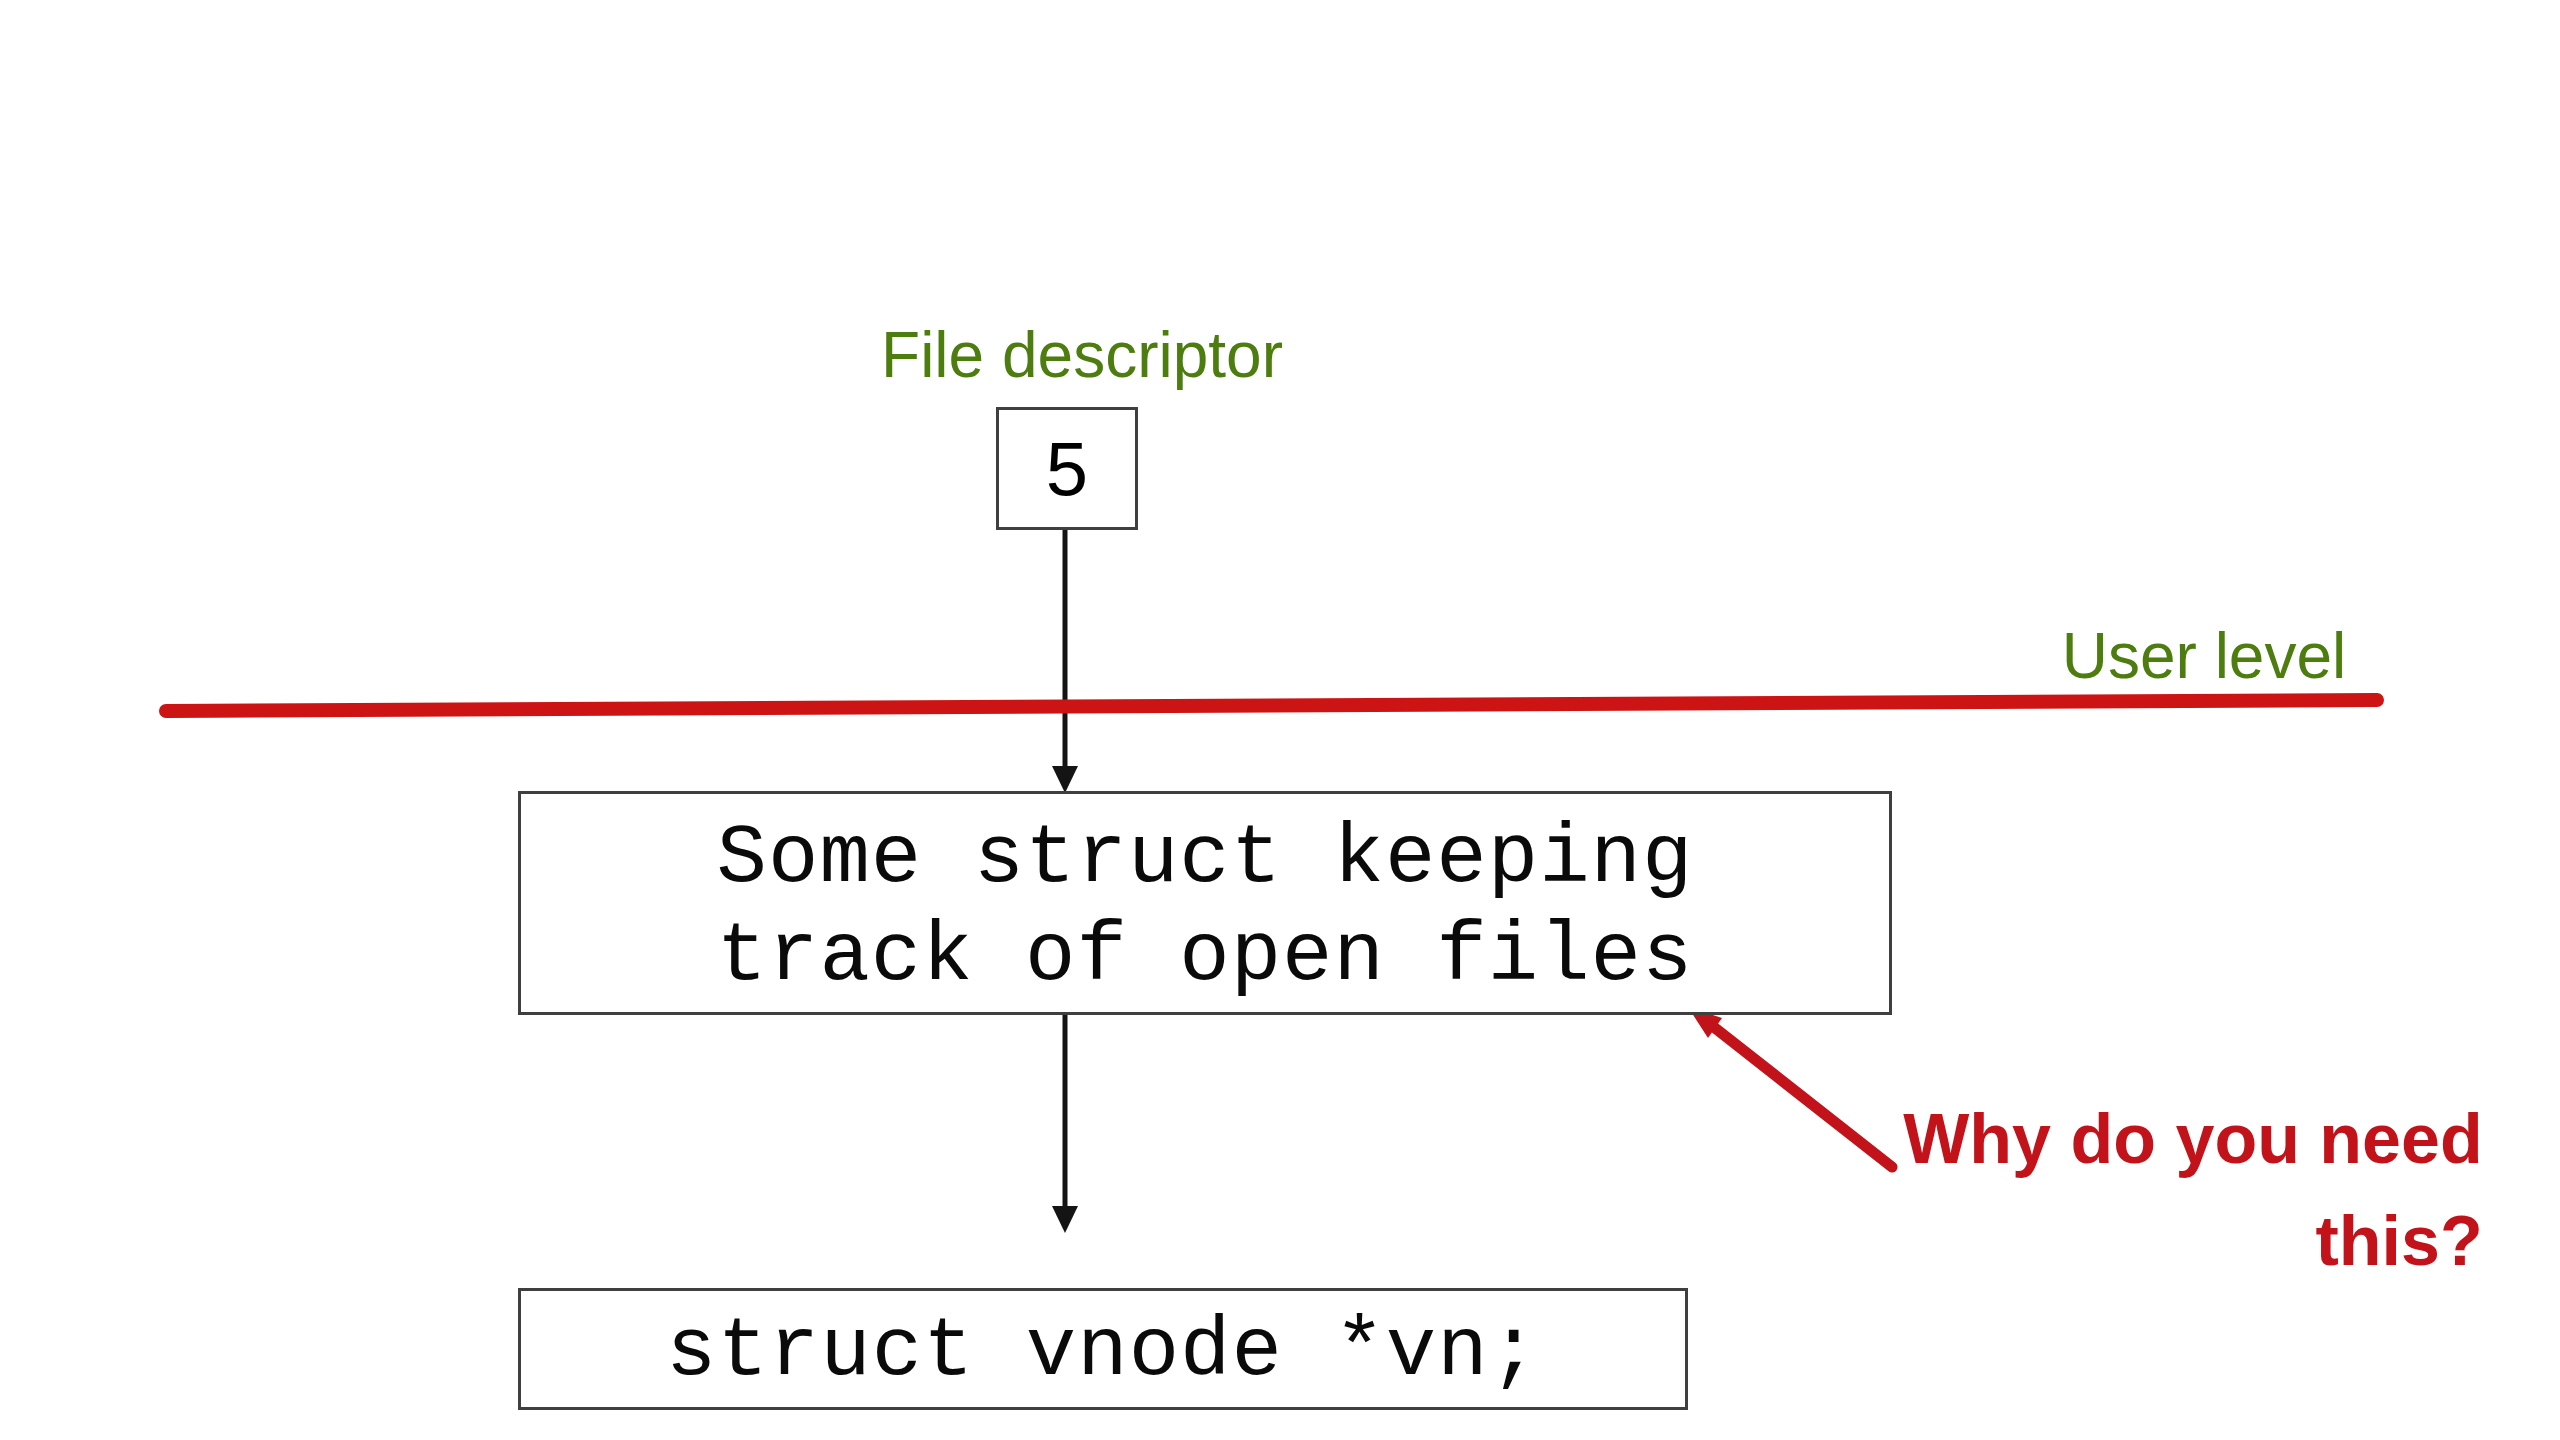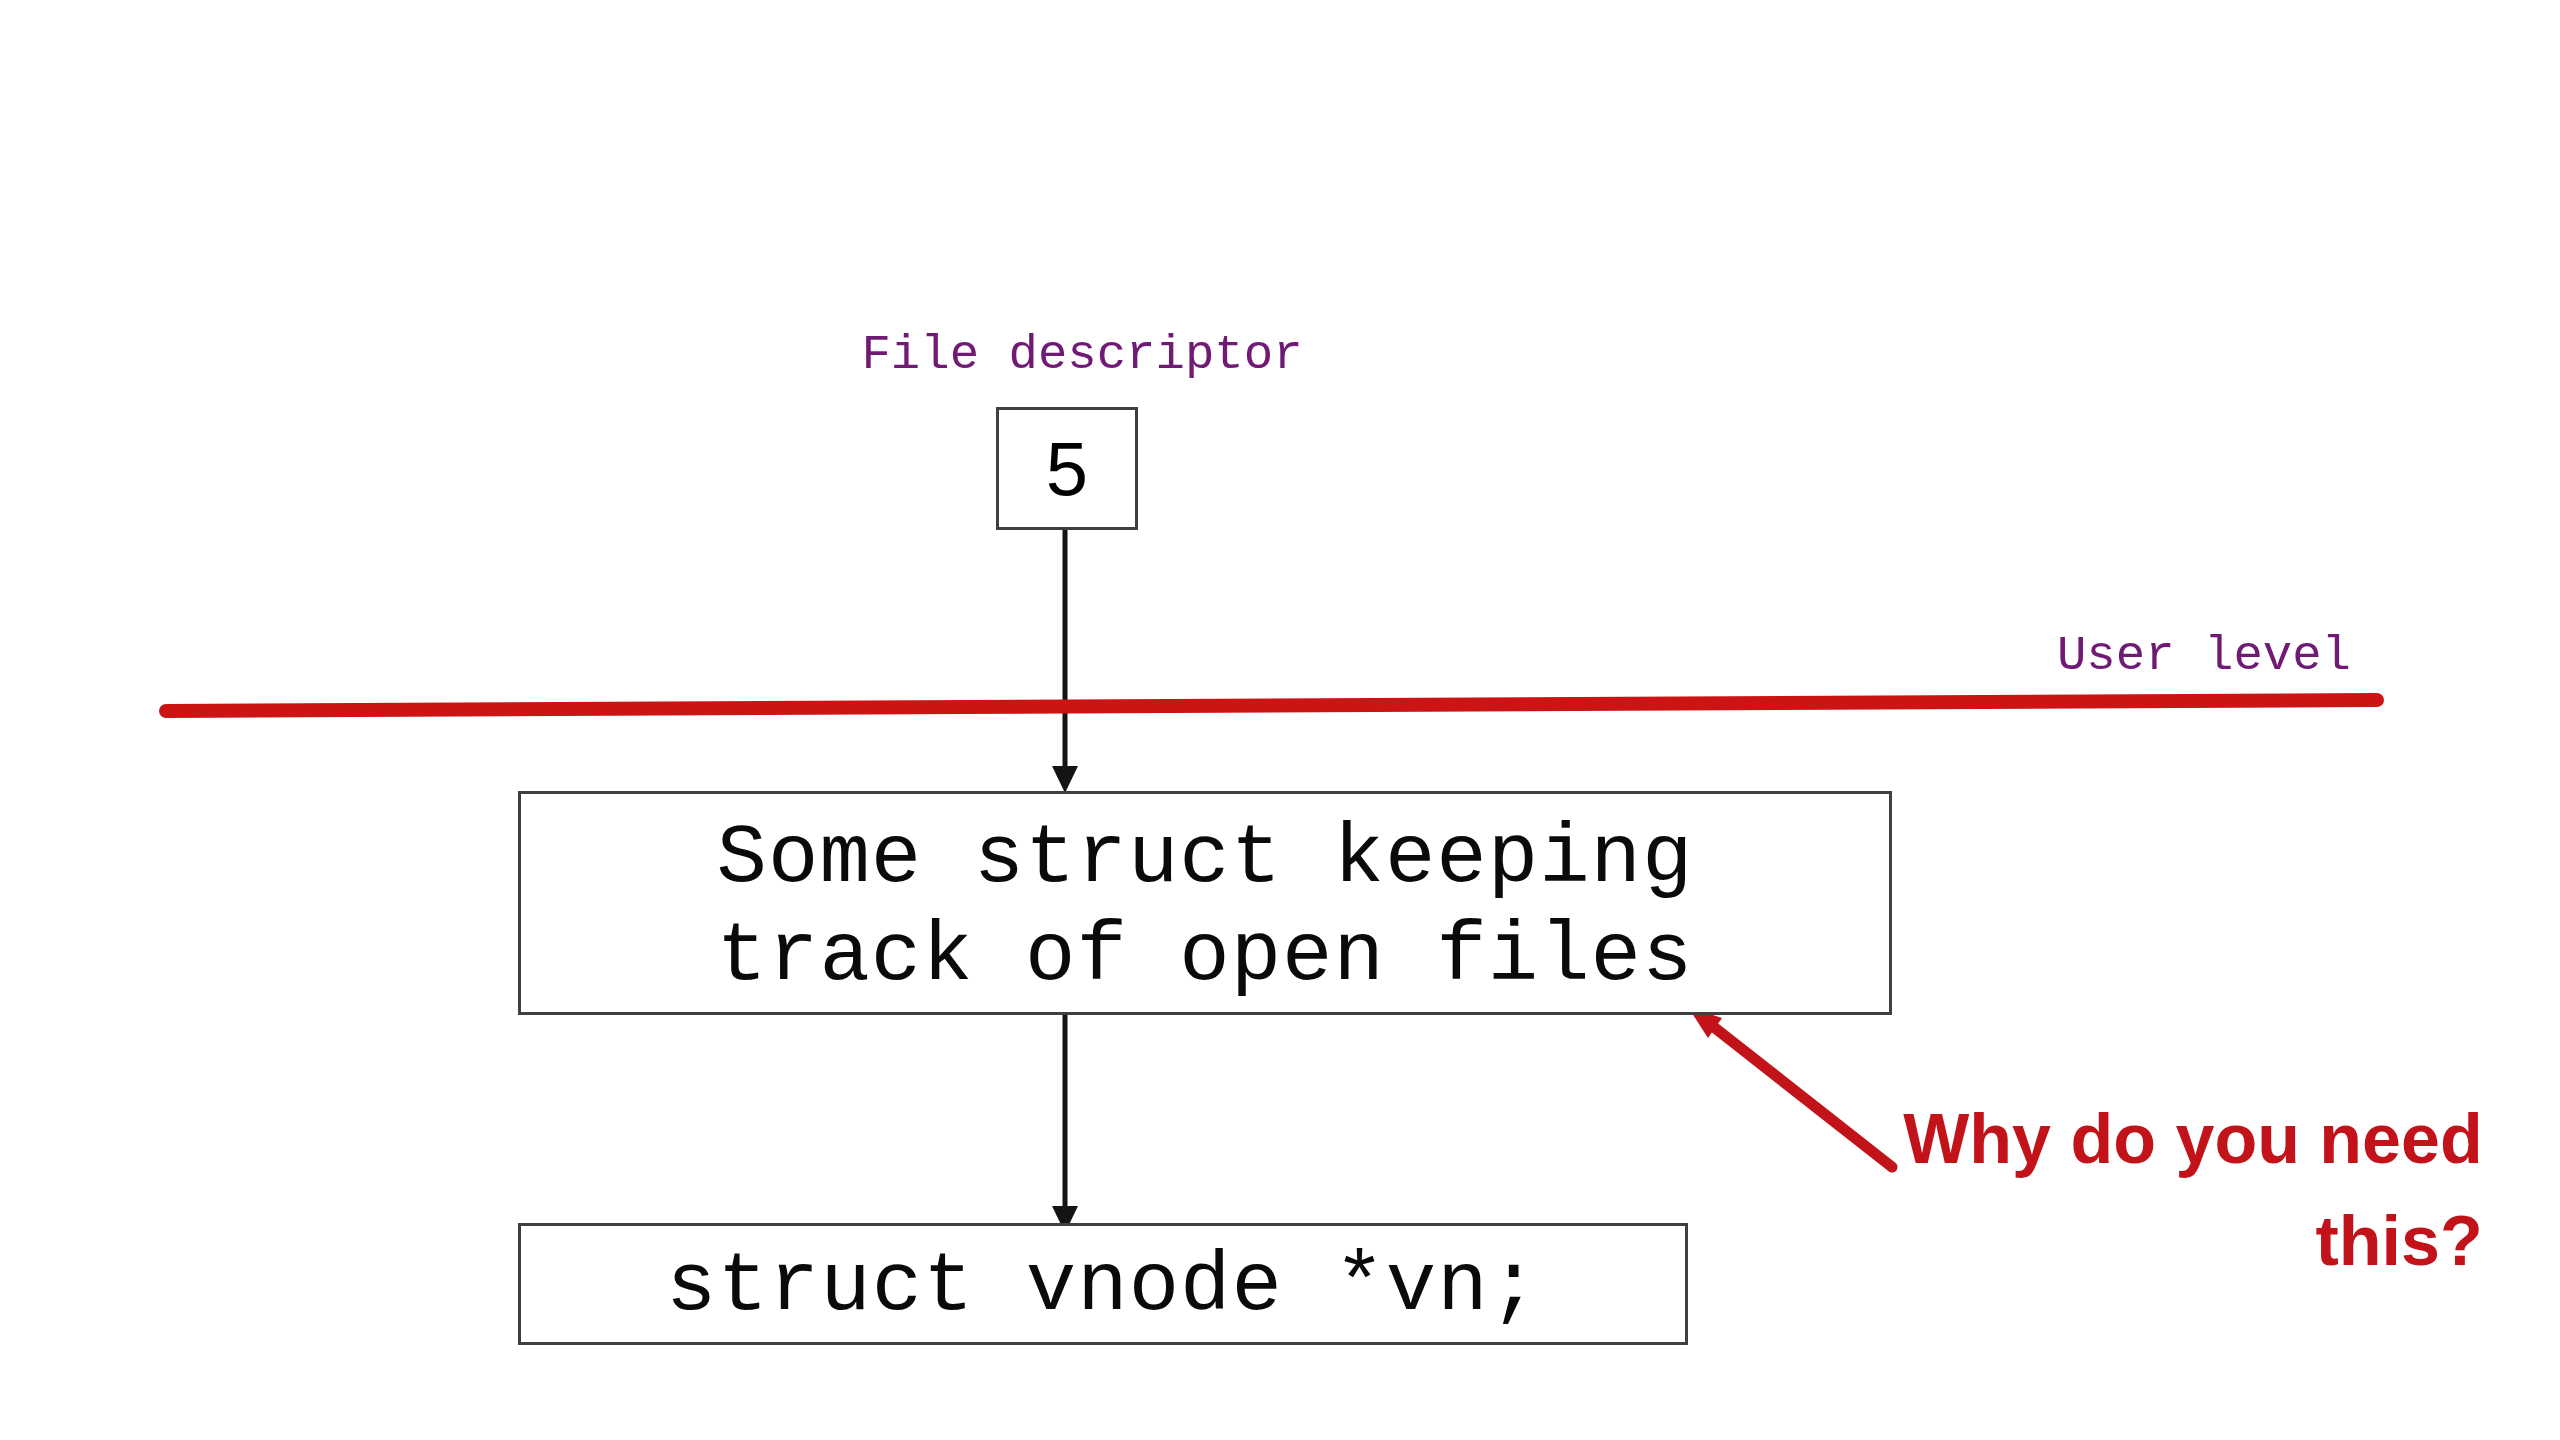--- a/index.html
+++ b/index.html
@@ -13,25 +13,24 @@
     height: 1440px;
     background: #ffffff;
     overflow: hidden;
     font-family: "Liberation Sans", sans-serif;
     color: #000000;
   }
   .abs { position: absolute; }
 
   
   .label {
-    font-size: 49px;
+    font-size: 64px;
     line-height: 72px;
     white-space: nowrap;
-    color: #701a75;
-    font-family: Liberation Mono, monospace;
+    color: #4d7c0f;
   }
   .centered { transform: translateX(-50%); text-align: center; }
 
   #file-descriptor-label { left: 1082px; top: 319px; }
   #user-level-label      { left: 2204px; top: 612px; margin-top: 8px; }
   #kernel-level-label    { left: 2205px; top: 733px; }
 
   
   .node-box {
     box-sizing: border-box;
@@ -54,21 +53,21 @@
     letter-spacing: 1px;
     white-space: nowrap;
     color: #0a0a0a;
   }
   #open-files-box {
     left: 518px; top: 791px;
     width: 1374px; height: 224px;
     padding-top: 10px;
   }
   #vnode-box {
-    left: 518px; top: 1223px;
+    left: 518px; top: 1288px;
     width: 1170px; height: 122px;
     padding-top: 6px;
   }
 
   
   #why-annotation {
     left: 2193px; top: 1088px;
     transform: translateX(-50%);
     text-align: right;
     font-size: 70px;

